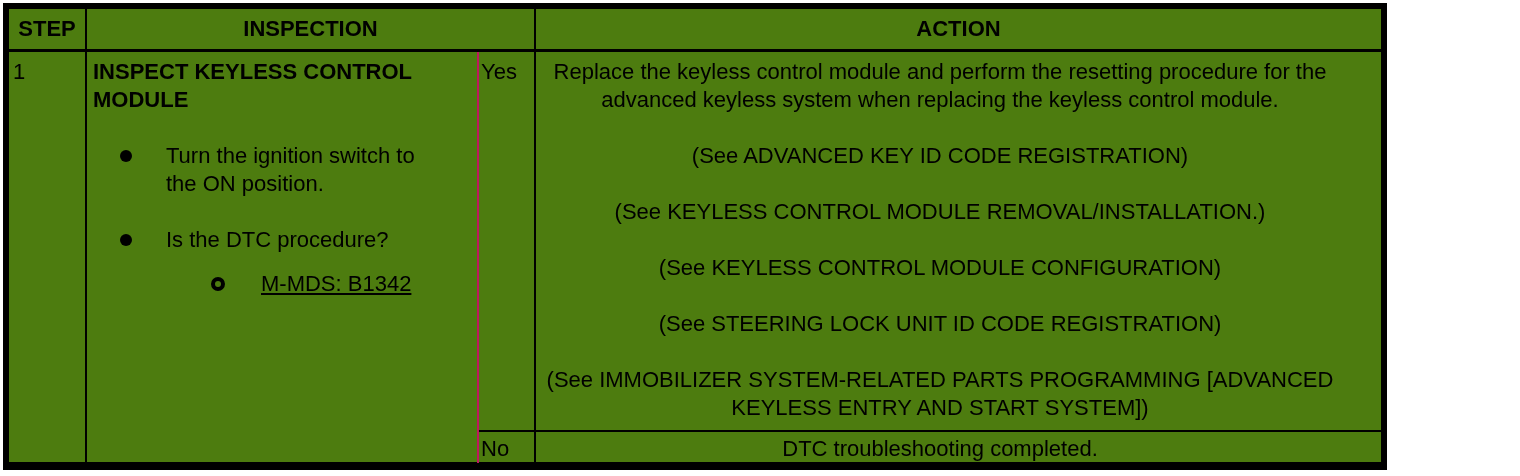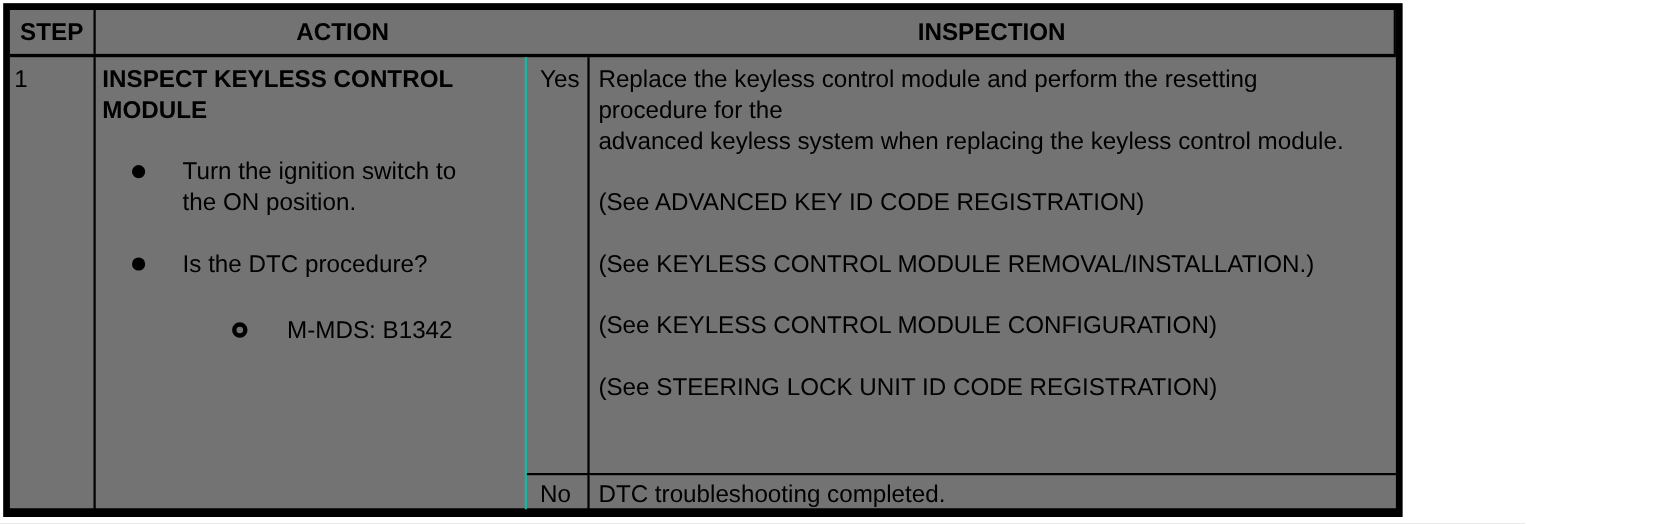--- a/index.html
+++ b/index.html
@@ -11,26 +11,26 @@
     width: 1520px;
     height: 476px;
     position: relative;
     font-family: "Liberation Sans", sans-serif;
     color: #000000;
   }
   .ts-table {
     position: absolute;
     left: 3px;
     top: 3px;
-    width: 1272px;
+    width: 1384px;
     height: 467px;
     box-sizing: border-box;
     border: 6px solid #000;
     border-bottom-width: 8px;
-    background: #737373;
+    background: #4d7c0f;
   }
   .ts-table *, .ts-table { box-sizing: border-box; }
 
   
   .hdr-row {
     display: grid;
     grid-template-columns: 78px 449px 1fr;
     height: 43px;
     border-bottom: 3px solid #000;
   }
@@ -54,44 +54,44 @@
   .cell { font-size: 22px; line-height: 28px; }
   .step-cell {
     grid-row: 1 / span 2;
     grid-column: 1;
     border-right: 2px solid #000;
     padding: 6px 2px 0 4px;
   }
   .insp-cell {
     grid-row: 1 / span 2;
     grid-column: 2;
-    border-right: 2px solid #14b8a6;
+    border-right: 2px solid #be185d;
     padding: 6px 8px 0 6px;
   }
   .ans-cell {
     border-right: 2px solid #000;
-    padding: 6px 2px 0 12px;
+    padding: 6px 2px 0 2px;
   }
   .yes-cell { grid-row: 1; grid-column: 3; border-bottom: 2px solid #000; }
   .no-cell  { grid-row: 2; grid-column: 3; padding-top: 3px; }
-  .act-cell { padding: 6px 45px 0 8px; }
+  .act-cell { padding: 6px 45px 0 8px; text-align: center; }
   .act-yes  { grid-row: 1; grid-column: 4; border-bottom: 2px solid #000; }
   .act-no   { grid-row: 2; grid-column: 4; padding-top: 3px; }
 
   .insp-title { font-weight: bold; white-space: pre-line; }
 
   .bullet { display: flex; margin: 28px 0 0 27px; }
   .dot {
     flex: none;
     width: 12px; height: 12px;
     border-radius: 50%;
     background: #000;
     margin: 8px 34px 0 0;
   }
-  .subbullet { display: flex; margin: 32px 0 0 118px; }
+  .subbullet { display: flex; margin: 16px 0 0 118px; text-decoration: underline; }
   .ring {
     flex: none;
     width: 14px; height: 14px;
     border: 4px solid #000;
     border-radius: 50%;
     margin: 7px 36px 0 0;
   }
   .btext { white-space: pre-line; }
 
   .act-cell p {
@@ -100,22 +100,22 @@
   }
   .act-cell p:first-child { margin-top: 0; }
 </style>
 </head>
 <body>
 
 <div class="ts-table">
 
   <div class="hdr-row">
     <div class="hdr hdr-step">STEP</div>
+    <div class="hdr hdr-insp">INSPECTION</div>
     <div class="hdr hdr-act">ACTION</div>
-    <div class="hdr hdr-insp">INSPECTION</div>
   </div>
 
   <div class="body-grid">
 
     <div class="cell step-cell">1</div>
 
     <div class="cell insp-cell">
       <div class="insp-title">INSPECT KEYLESS CONTROL
 MODULE</div>
 
@@ -138,20 +138,22 @@
 
     <div class="cell ans-cell yes-cell">Yes</div>
 
     <div class="cell act-cell act-yes">
       <p>Replace the keyless control module and perform the resetting procedure for the
 advanced keyless system when replacing the keyless control module.</p>
       <p>(See ADVANCED KEY ID CODE REGISTRATION)</p>
       <p>(See KEYLESS CONTROL MODULE REMOVAL/INSTALLATION.)</p>
       <p>(See KEYLESS CONTROL MODULE CONFIGURATION)</p>
       <p>(See STEERING LOCK UNIT ID CODE REGISTRATION)</p>
+      <p>(See IMMOBILIZER SYSTEM-RELATED PARTS PROGRAMMING [ADVANCED
+KEYLESS ENTRY AND START SYSTEM])</p>
     </div>
 
     <div class="cell ans-cell no-cell">No</div>
 
     <div class="cell act-cell act-no">
       <p>DTC troubleshooting completed.</p>
     </div>
 
   </div>
 </div>

